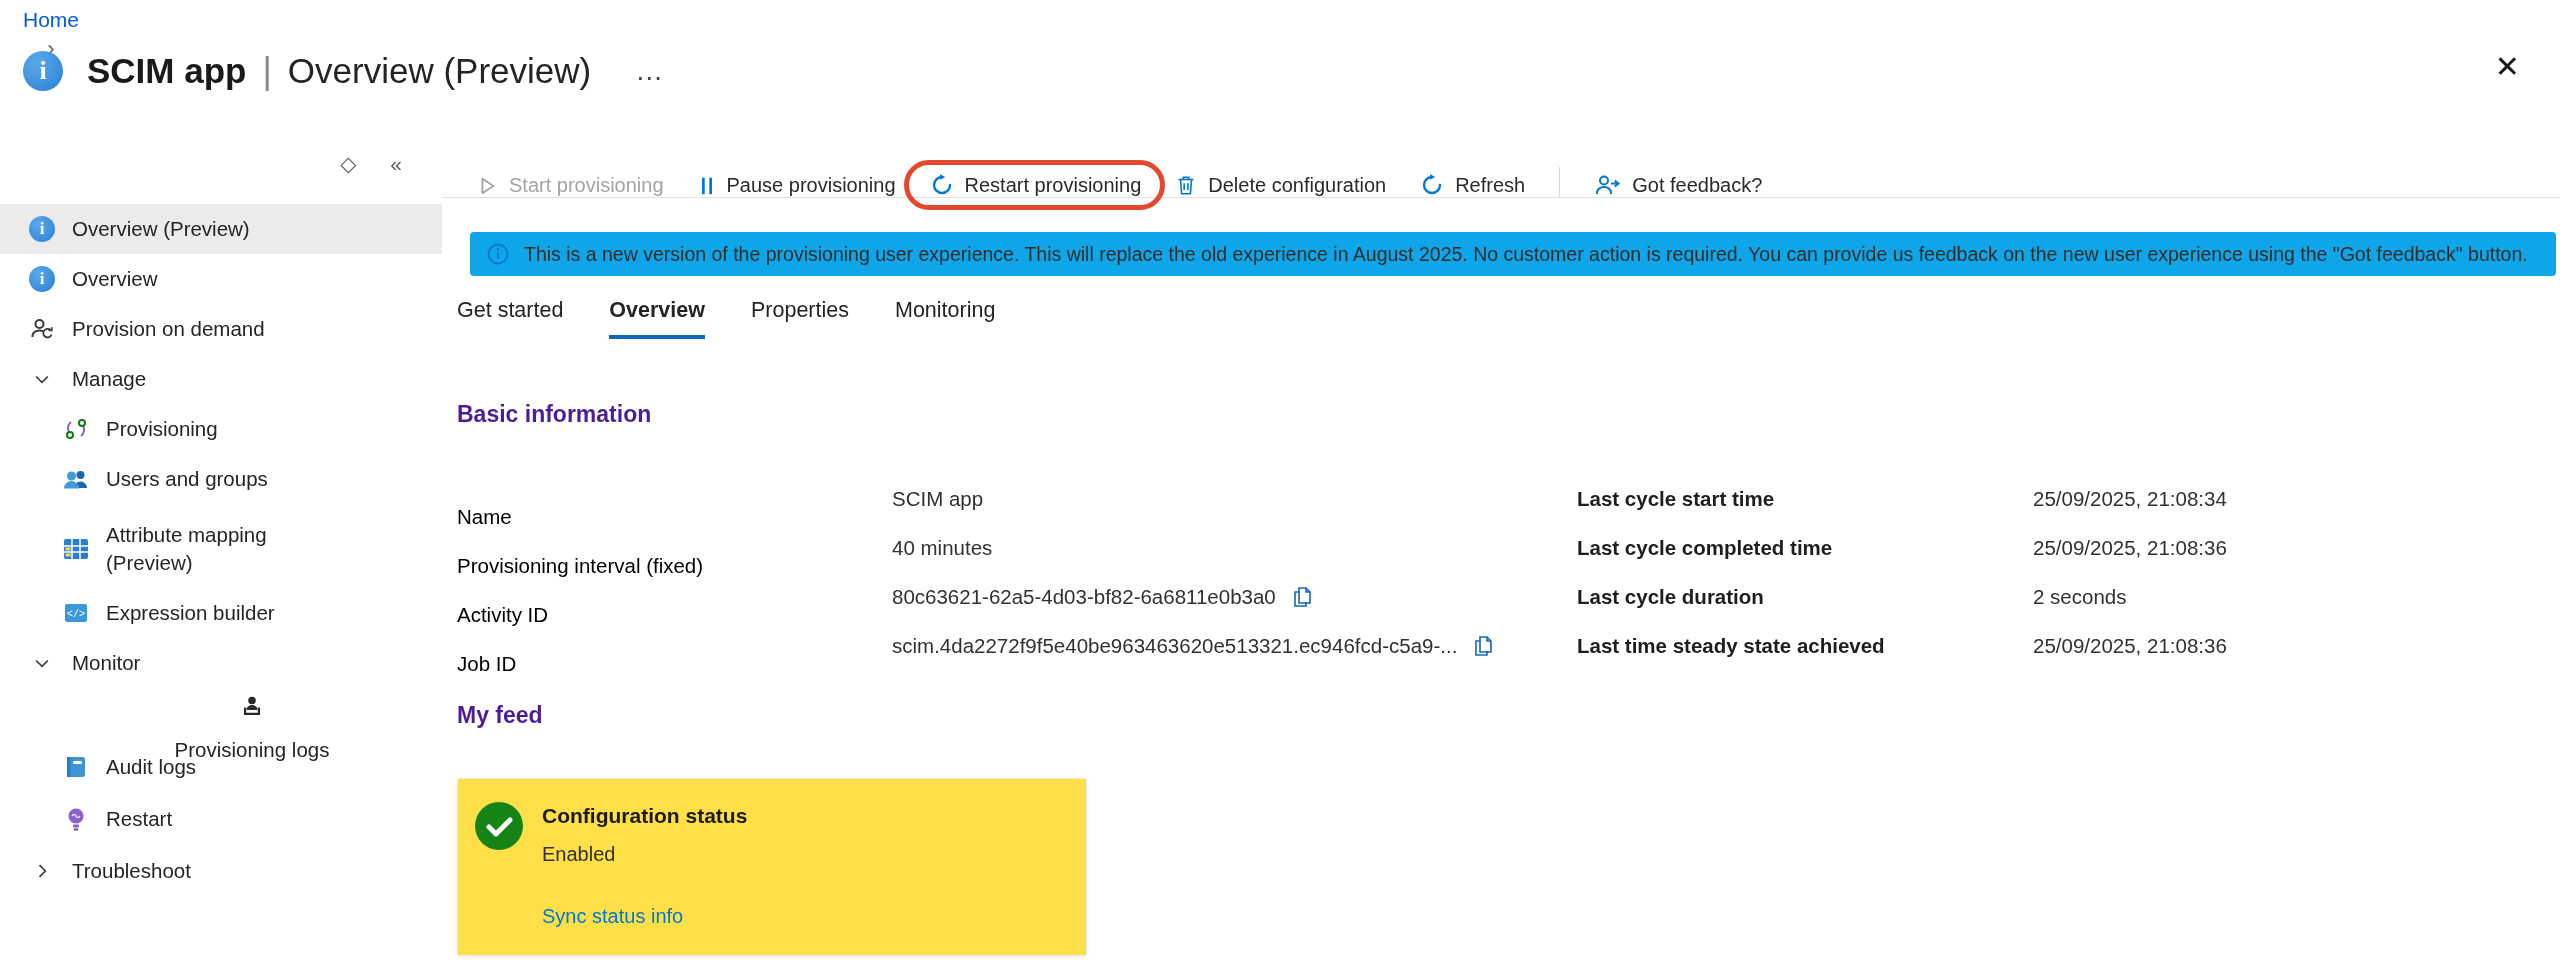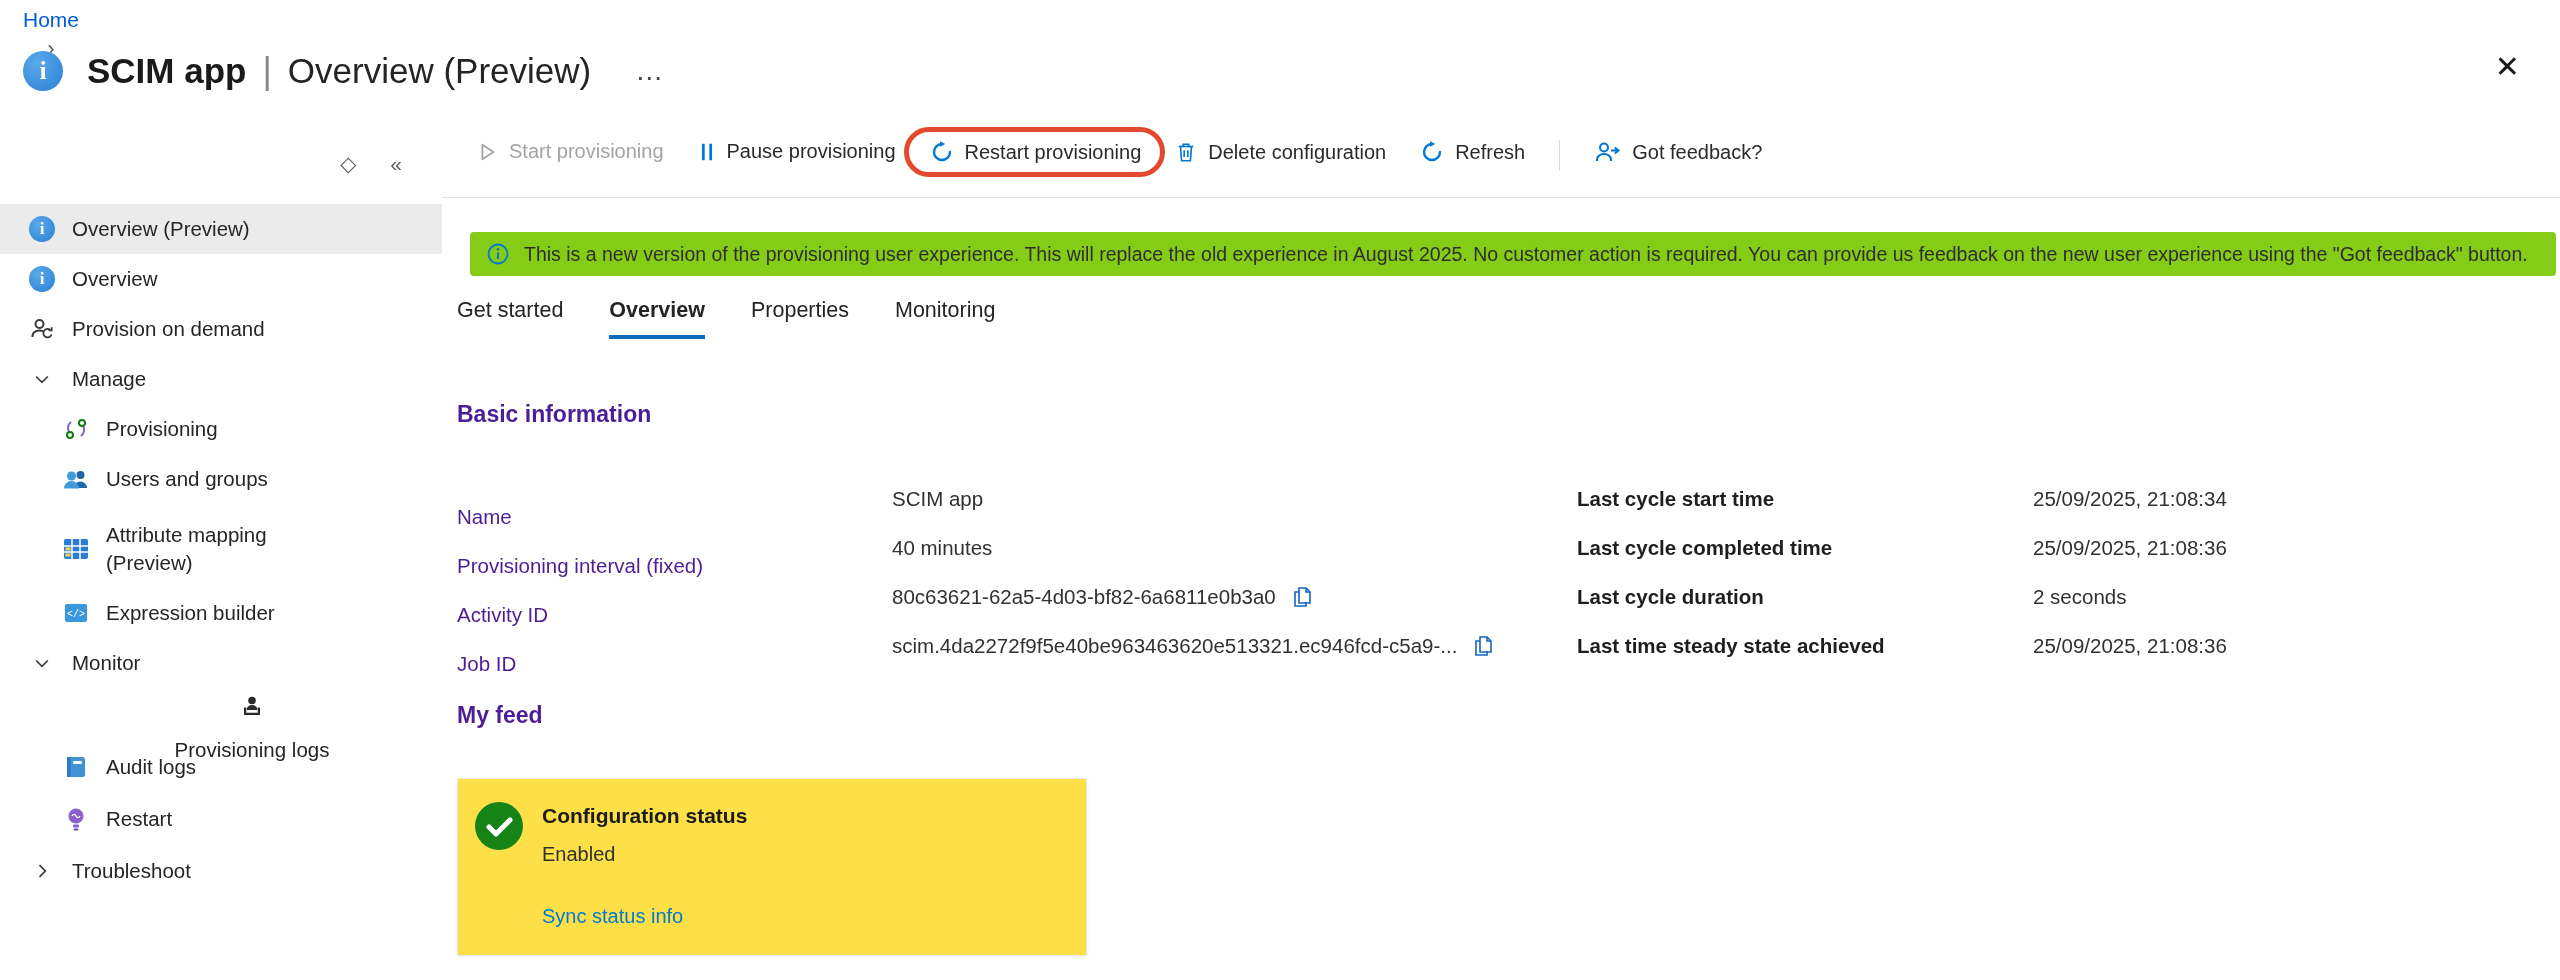--- a/index.html
+++ b/index.html
@@ -36,45 +36,45 @@
   .nav-row .icn { width:28px; height:28px; display:flex; align-items:center; justify-content:center; flex:0 0 auto; }
   .nav-row .lbl { line-height:1.35; }
   .nav-row.tall .lbl { max-width:218px; }
   .info-dot { width:26px; height:26px; border-radius:50%; background:radial-gradient(circle at 35% 30%, #5aa9ea, #2a7fd4);
               color:#fff; display:flex; align-items:center; justify-content:center;
               font-family:"Liberation Serif", serif; font-weight:700; font-size:17px; }
   .grp-margin8 { margin-top:8px; } .grp-margin6 { margin-top:6px; } .grp-margin4 { margin-top:4px;flex-direction:column; } .grp-margin2 { margin-top:2px; }
 
   
   .toolbar { position:absolute; left:442px; top:140px; width:2118px; height:58px; border-bottom:1px solid #e3e3e3;
-             display:flex; align-items:flex-start; gap:34px; padding-left:34px; overflow:visible; }
+             display:flex; align-items:flex-end; gap:34px; padding-left:34px; overflow:visible; }
   .tb-btn { display:flex; align-items:center; gap:11px; font-size:20px; color:#2b2a29; cursor:pointer; white-space:nowrap; position:relative; }
   .tb-btn.disabled { color:#a6a4a2; cursor:default; }
   .tb-sep { width:1px; height:30px; background:#d8d8d8; }
   .tb-btn.annotated::before { content:""; position:absolute; left:-26px; right:-24px; top:-13px; bottom:-13px;
              border:5px solid #e3492c; border-radius:32px; pointer-events:none; }
 
   
-  .banner { position:absolute; left:470px; top:232px; width:2086px; height:44px; background:#84cc16; border-radius:4px;
+  .banner { position:absolute; left:470px; top:232px; width:2086px; height:44px; background:#0ea5e9; border-radius:4px;
             display:flex; align-items:center; gap:14px; padding:0 16px; font-size:19.5px; color:#2f2e2d; white-space:nowrap; overflow:hidden; }
 
   
   .tabs { position:absolute; left:457px; top:298px; display:flex; gap:46px; font-size:21.5px; color:#252423; }
   .tab { padding-bottom:12px; cursor:pointer; }
   .tab.active { font-weight:700; border-bottom:4px solid #0f6cbd; }
 
   
   .section-heading { position:absolute; font-size:23px; font-weight:700; color:#4c1d95; }
 
   
   .col { position:absolute; top:474px; }
   .col-left { left:457px; }
   .col-right { left:1577px; }
   .field-row { height:49px; display:flex; align-items:center; font-size:20.5px; }
-  .col-left .field-label { width:435px; flex:0 0 auto; color:#4c1d95;margin-top:37px; }
+  .col-left .field-label { width:435px; flex:0 0 auto; color:#000000;margin-top:37px; }
   .col-right .field-label { width:456px; flex:0 0 auto; font-weight:600; color:#1f1e1d; }
   .field-value { display:flex; align-items:center; gap:14px; color:#323130; white-space:nowrap; }
   .copy-btn { display:flex; cursor:pointer; }
 
   
   .feed-card { position:absolute; left:457px; top:778px; width:630px; height:178px; background:#fde047;
                border:1px solid #e9e9e9; border-radius:2px; box-shadow:0 1px 4px rgba(0,0,0,0.07); }
   .feed-check { position:absolute; left:16px; top:22px; }
   .feed-title { position:absolute; left:84px; top:25px; font-size:21px; font-weight:700; color:#1c1b1a; }
   .feed-status { position:absolute; left:84px; top:64px; font-size:20px; color:#323130; }

